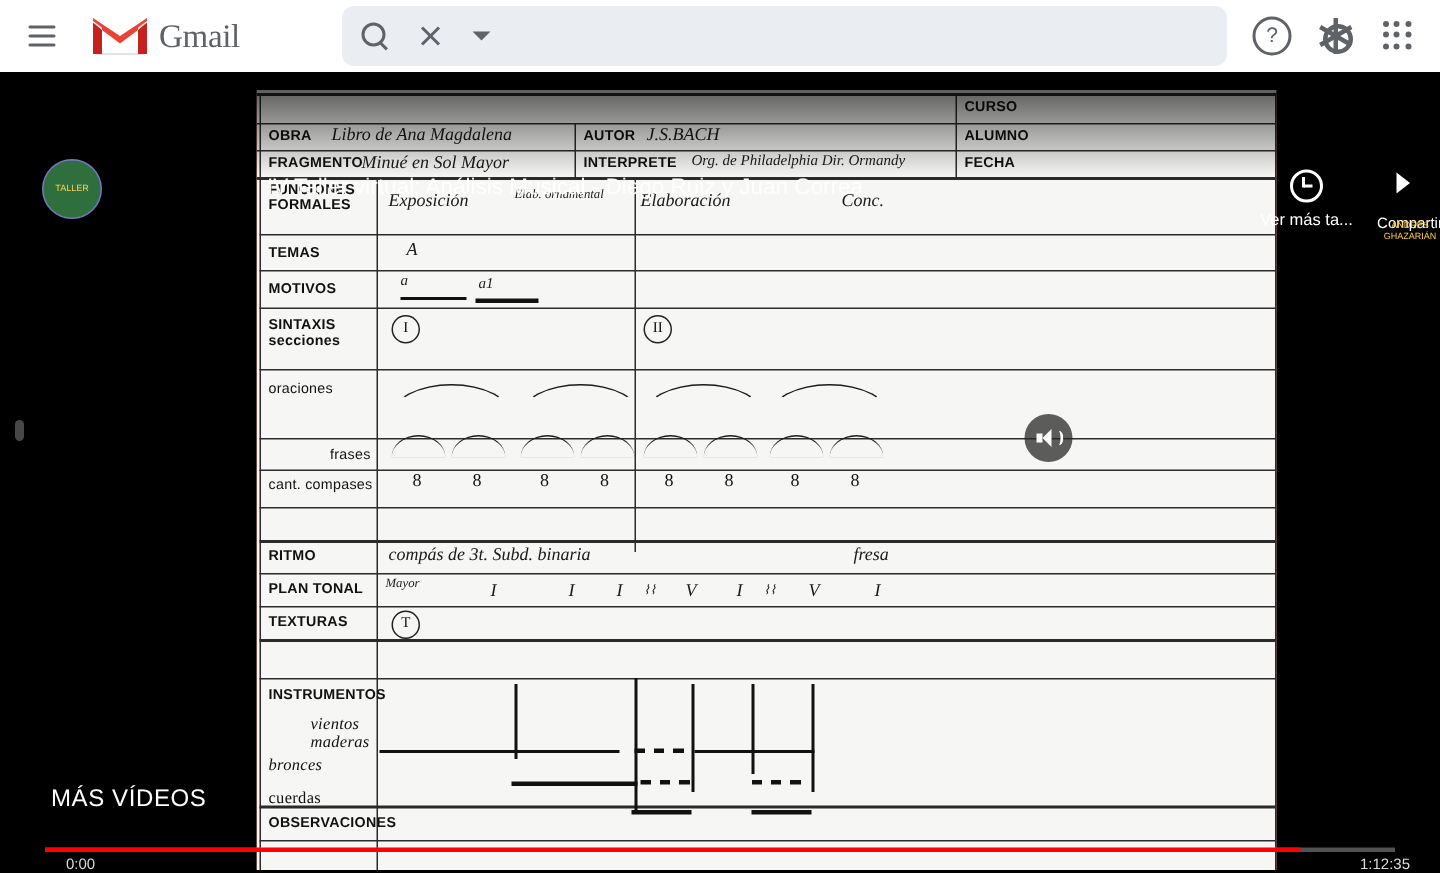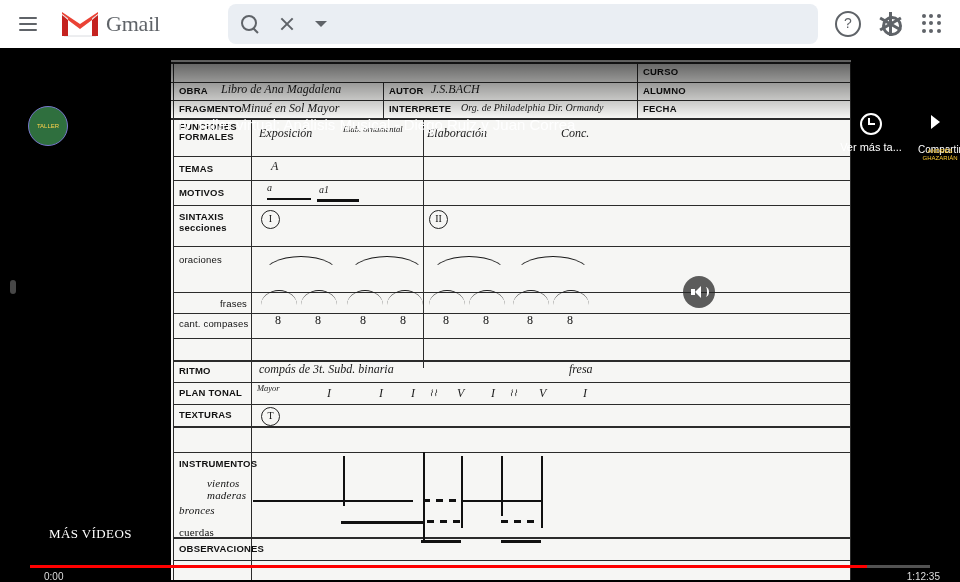--- a/index.html
+++ b/index.html
@@ -425,25 +425,25 @@
   }
   .spk .wave {
     position: absolute;
     left: 11px; top: 2px;
     width: 5px; height: 10px;
     border-right: 2px solid #fff;
     border-radius: 0 50% 50% 0 / 0 50% 50% 0;
   }
   .mas-videos {
     position: absolute;
-    left: 49px; bottom: 40px;
+    left: 34px; bottom: 40px;
     color: #fff;
-    font-size: 13px;
+    font-size: 16px;
     letter-spacing: .4px;
-    font-family: Liberation Serif, serif;
+    font-family: Liberation Sans, sans-serif;
   }
   .progress-track {
     position: absolute;
     left: 30px; bottom: 14px;
     width: 900px;
     height: 3px;
     background: rgba(255,255,255,0.32);
   }
   .progress-fill {
     position: absolute;

